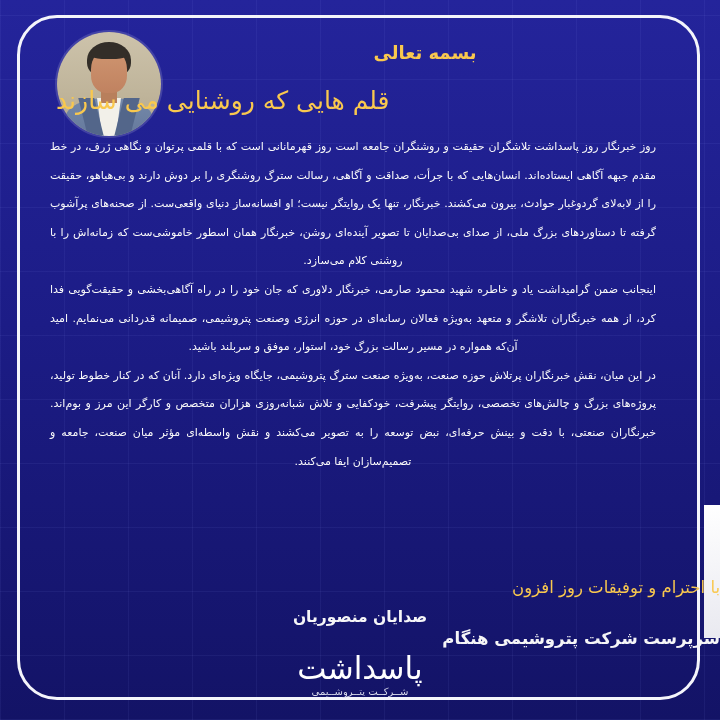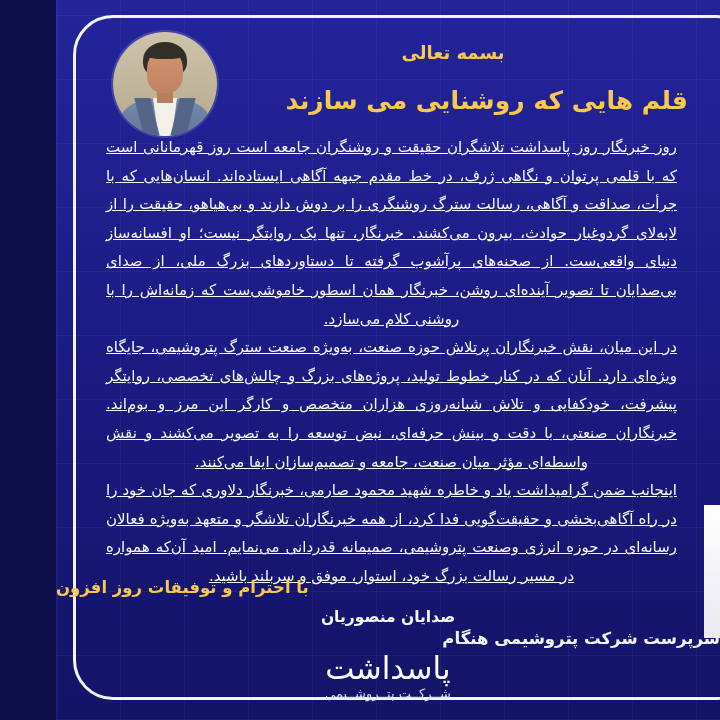--- a/index.html
+++ b/index.html
@@ -1,17 +1,17 @@
 <!DOCTYPE html>
 <html lang="fa" dir="rtl"><head>
 <meta charset="utf-8">
 <style>
   html,body{margin:0;padding:0;background:#0e0e4a;}
   .canvas{
-    position:relative;width:664px;height:720px;overflow:hidden;
+    position:relative;width:720px;height:720px;overflow:hidden;
     background:
       repeating-linear-gradient(0deg, rgba(150,160,255,0.07) 0 1.5px, transparent 1.5px 64px),
       repeating-linear-gradient(90deg, rgba(150,160,255,0.07) 0 1.5px, transparent 1.5px 64px),
       linear-gradient(180deg,#24249b 0%,#1c1c86 45%,#131366 100%);
     font-family:"DejaVu Sans", sans-serif;
     direction:rtl;
   }
   .frame{
     position:absolute;left:17px;top:15px;width:683px;height:685px;
     border:3px solid #f4f5fb;border-radius:40px;box-sizing:border-box;
@@ -37,51 +37,50 @@
   .p-shirt{left:40px;top:66px;width:24px;height:40px;background:#f2f0e9;clip-path:polygon(0 0,100% 0,78% 100%,22% 100%);}
   .p-lapel-l{left:26px;top:66px;width:16px;height:38px;background:#53668a;transform:skewX(14deg);}
   .p-lapel-r{left:62px;top:66px;width:16px;height:38px;background:#53668a;transform:skewX(-14deg);}
   
   .bismillah{
     position:absolute;left:170px;right:40px;top:42px;
     text-align:center;color:var(--accent);font-size:18px;font-weight:bold;letter-spacing:0;
   }
   .main-title{
     position:absolute;left:56px;right:32px;top:86px;
-    text-align:right;color:var(--accent);font-size:25px;font-weight:bold;
+    text-align:left;color:var(--accent);font-size:25px;font-weight:normal;
   }
   
   .letter-body{
-    position:absolute;left:50px;right:43px;top:133px;
-    color:#fafafa;font-size:15px;line-height:28.6px;
+    position:absolute;left:50px;right:64px;top:133px;
+    color:#fafafa;font-size:11px;line-height:28.6px;
     text-align:justify;
-    text-decoration:underline;
   }
   .letter-body p{margin:0;text-align:justify;text-align-last:center;}
   
   .salutation{
-    position:absolute;left:0;right:0;top:578px;text-align:left;
-    color:var(--accent);font-size:16.5px;font-weight:bold;
+    position:absolute;left:0;right:0;top:578px;text-align:right;
+    color:var(--accent);font-size:16.5px;font-weight:normal;
   }
   .sig-name{
     position:absolute;left:0;right:0;top:608px;text-align:center;
     color:#f5f5f7;font-size:15.5px;font-weight:bold;
   }
   .sig-role{
     position:absolute;left:0;right:0;top:629px;
     color:#f5f5f7;font-size:16.5px;font-weight:bold;
   }
   
   .logo-word{
     position:absolute;left:0;right:0;top:650px;text-align:center;
     color:#ffffff;font-size:31px;font-weight:normal;letter-spacing:1px;
   }
   .logo-tagline{
     position:absolute;left:0;right:0;top:686px;text-align:center;
-    color:#d7d9ea;font-size:13px;letter-spacing:1px;
+    color:#d7d9ea;font-size:10px;letter-spacing:1px;
   }
 </style>
 </head>
 <body>
 
 <div class="canvas" style="--accent:#f9c84e;">
 
   <div class="frame"></div>
 
   <div class="white-strip"></div>
@@ -96,22 +95,22 @@
     <div class="p-face"></div>
     <div class="p-fringe"></div>
   </div>
 
   <div class="bismillah">بسمه تعالی</div>
 
   <div class="main-title">قلم هایی که روشنایی می سازند</div>
 
   <div class="letter-body">
     <p>روز خبرنگار روز پاسداشت تلاشگران حقیقت و روشنگران جامعه است روز قهرمانانی است که با قلمی پرتوان و نگاهی ژرف، در خط مقدم جبهه آگاهی ایستاده‌اند. انسان‌هایی که با جرأت، صداقت و آگاهی، رسالت سترگ روشنگری را بر دوش دارند و بی‌هیاهو، حقیقت را از لابه‌لای گردوغبار حوادث، بیرون می‌کشند. خبرنگار، تنها یک روایتگر نیست؛ او افسانه‌ساز دنیای واقعی‌ست. از صحنه‌های پرآشوب گرفته تا دستاوردهای بزرگ ملی، از صدای بی‌صدایان تا تصویر آینده‌ای روشن، خبرنگار همان اسطور خاموشی‌ست که زمانه‌اش را با روشنی کلام می‌سازد.</p>
+    <p>اینجانب ضمن گرامیداشت یاد و خاطره شهید محمود صارمی، خبرنگار دلاوری که جان خود را در راه آگاهی‌بخشی و حقیقت‌گویی فدا کرد، از همه خبرنگاران تلاشگر و متعهد به‌ویژه فعالان رسانه‌ای در حوزه انرژی وصنعت پتروشیمی، صمیمانه قدردانی می‌نمایم. امید آن‌که همواره در مسیر رسالت بزرگ خود، استوار، موفق و سربلند باشید.</p>
     <p>در این میان، نقش خبرنگاران پرتلاش حوزه صنعت، به‌ویژه صنعت سترگ پتروشیمی، جایگاه ویژه‌ای دارد. آنان که در کنار خطوط تولید، پروژه‌های بزرگ و چالش‌های تخصصی، روایتگر پیشرفت، خودکفایی و تلاش شبانه‌روزی هزاران متخصص و کارگر این مرز و بوم‌اند. خبرنگاران صنعتی، با دقت و بینش حرفه‌ای، نبض توسعه را به تصویر می‌کشند و نقش واسطه‌ای مؤثر میان صنعت، جامعه و تصمیم‌سازان ایفا می‌کنند.</p>
-    <p>اینجانب ضمن گرامیداشت یاد و خاطره شهید محمود صارمی، خبرنگار دلاوری که جان خود را در راه آگاهی‌بخشی و حقیقت‌گویی فدا کرد، از همه خبرنگاران تلاشگر و متعهد به‌ویژه فعالان رسانه‌ای در حوزه انرژی وصنعت پتروشیمی، صمیمانه قدردانی می‌نمایم. امید آن‌که همواره در مسیر رسالت بزرگ خود، استوار، موفق و سربلند باشید.</p>
   </div>
 
   <div class="salutation">با احترام و توفیقات روز افزون</div>
   <div class="sig-name">صدایان منصوریان</div>
   <div class="sig-role">سرپرست شرکت پتروشیمی هنگام</div>
 
   <div class="logo-word">پاسداشت</div>
   <div class="logo-tagline">شــرکــت پتــروشــیمی</div>
 
 </div>

